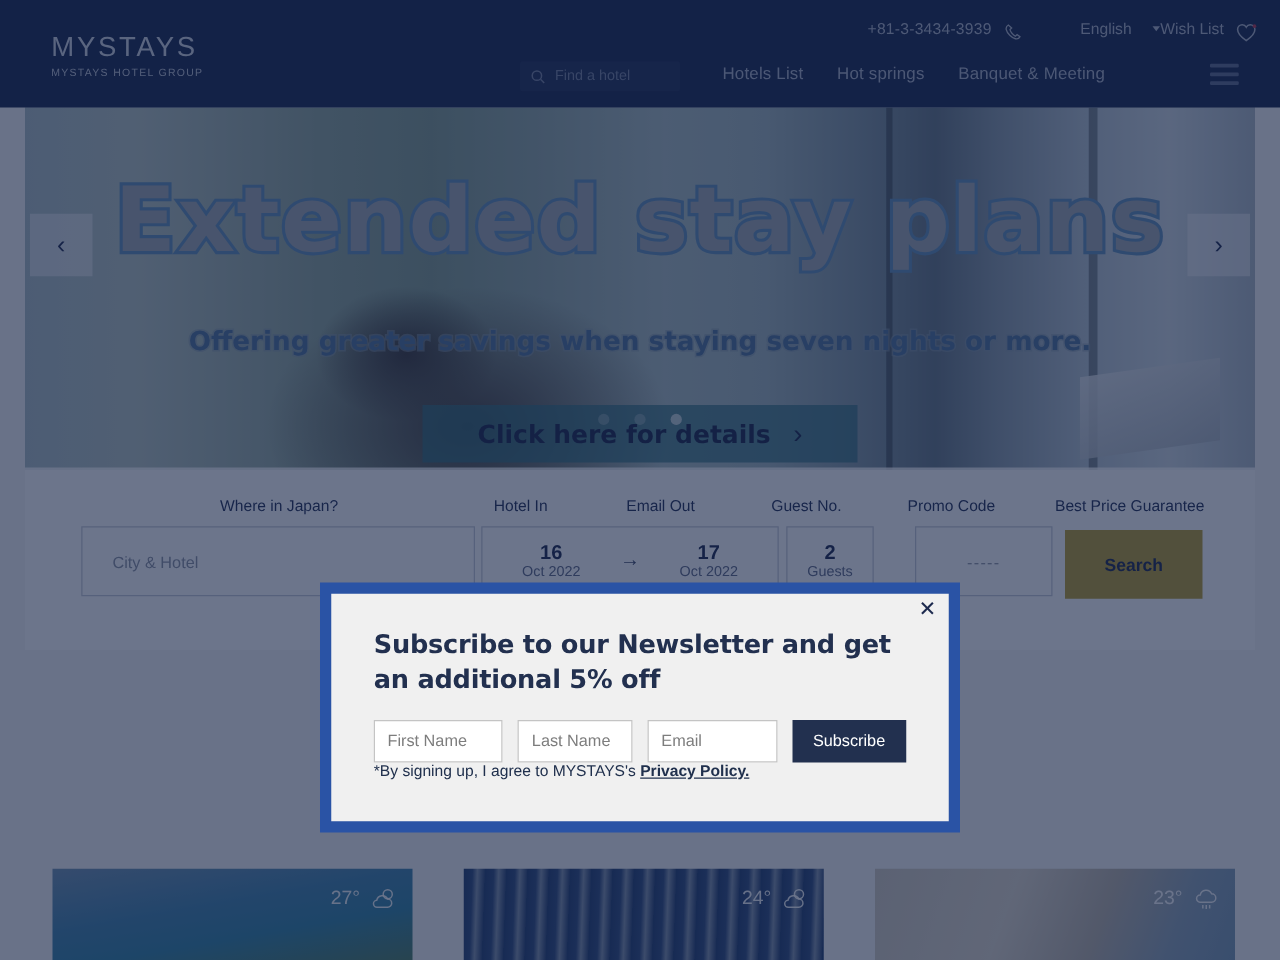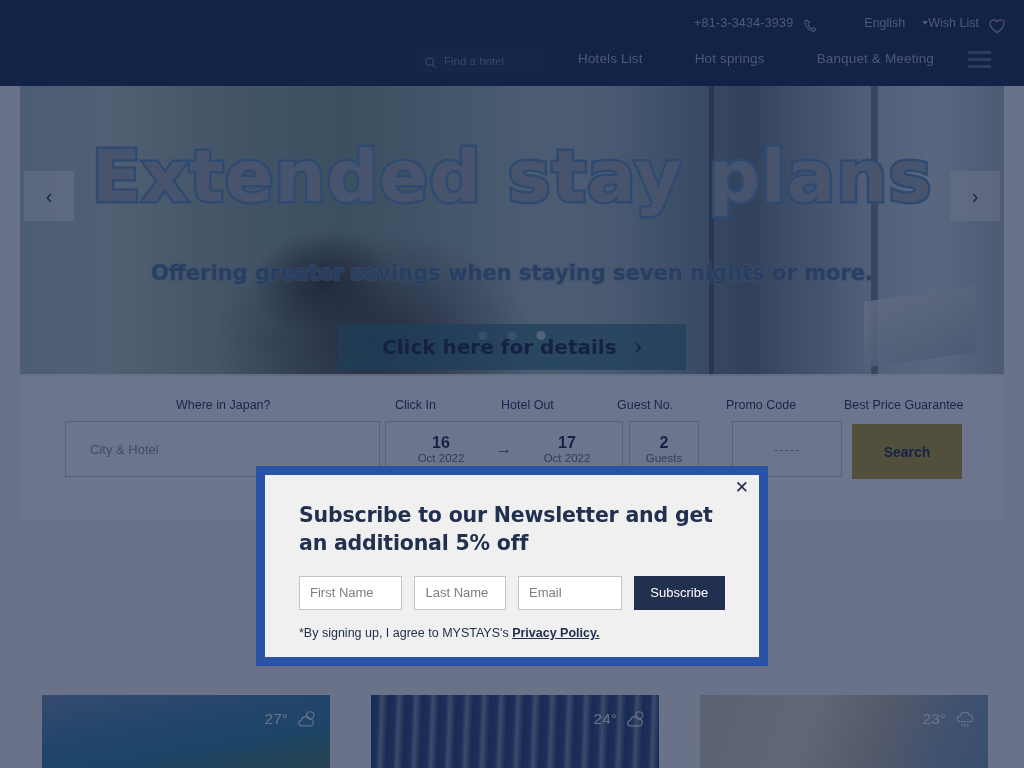--- a/index.html
+++ b/index.html
@@ -67,21 +67,21 @@
     width: 128px; height: 24px;
     background: #1b2a52;
     border-radius: 2px;
     display: flex; align-items: center; padding-left: 8px; gap: 7px;
   }
   .icon-search { width: 13px; height: 13px; display:block; }
   .nav-search-text { font-size: 11.5px; color: #737f9c; }
 
   .nav-links {
     position: absolute; left: 578px; top: 51px;
-    display: flex; gap: 52px;
+    display: flex; gap: 27px;
   }
   .nav-link {
     font-size: 13.5px; color: #a7afc2; white-space: nowrap; letter-spacing: .15px;
   }
   .hamburger {
     position: absolute; right: 33px; top: 51px;
     width: 23px; height: 17px;
     display: flex; flex-direction: column; justify-content: space-between;
   }
   .hamburger span { display:block; height: 3px; background: #5a6party; background: #5b678a; border-radius: 1px;}
@@ -275,31 +275,35 @@
   }
   .mi-first { width: 104px; }
   .mi-last  { width: 92px; }
   .mi-email { width: 104px; }
   .m-subscribe {
     width: 92px; height: 34px; background: #22304f;
     display: flex; align-items: center; justify-content: center;
     color: #fff; font-size: 13px;
   }
   .modal-fine {
-    margin-top: 16px; font-size: 12.5px; color: #20304d;
+    font-size: 12.5px; color: #20304d;
   }
   .modal-fine a { color: #20304d; font-weight: 700; text-decoration: underline; }
 </style>
 </head>
 <body>
 
 <div id="page">
 
   <div class="site-header">
 
+    <div class="logo-block">
+      <div class="logo-main">MYSTAYS</div>
+      <div class="logo-sub">MYSTAYS HOTEL GROUP</div>
+    </div>
 
     <div class="util-row">
       <span class="util-phone">+81-3-3434-3939</span>
       <span class="icon-phone">
         <svg viewBox="0 0 24 24" width="16" height="16" fill="none" stroke="#aab2c4" stroke-width="1.6">
           <path d="M7 3c-2 1-3 3-2.5 5.5C5.5 13 11 18.5 15.5 19.5 18 20 20 19 21 17l-3.5-2.5-2 2C13 15 9 11 9 8.5l2-2L7 3z"></path>
         </svg>
       </span>
       <span class="util-lang">
         <span>English</span>
@@ -356,22 +360,22 @@
   <div class="carousel-arrow carousel-next">›</div>
 
   <div class="carousel-dots">
     <span class="dot"></span>
     <span class="dot"></span>
     <span class="dot active"></span>
   </div>
 
   <div class="booking-bar">
     <span class="bk-label" style="left:156px">Where in Japan?</span>
-    <span class="bk-label" style="left:375px">Click In</span>
-    <span class="bk-label" style="left:481px">Hotel Out</span>
+    <span class="bk-label" style="left:375px">Hotel In</span>
+    <span class="bk-label" style="left:481px">Email Out</span>
     <span class="bk-label" style="left:597px">Guest No.</span>
     <span class="bk-label" style="left:706px">Promo Code</span>
     <span class="bk-label" style="left:824px">Best Price Guarantee</span>
 
     <div class="bk-field bk-dest">
       <span class="bk-dest-ph">City &amp; Hotel</span>
     </div>
 
     <div class="bk-field bk-dates">
       <div class="date-cell">

